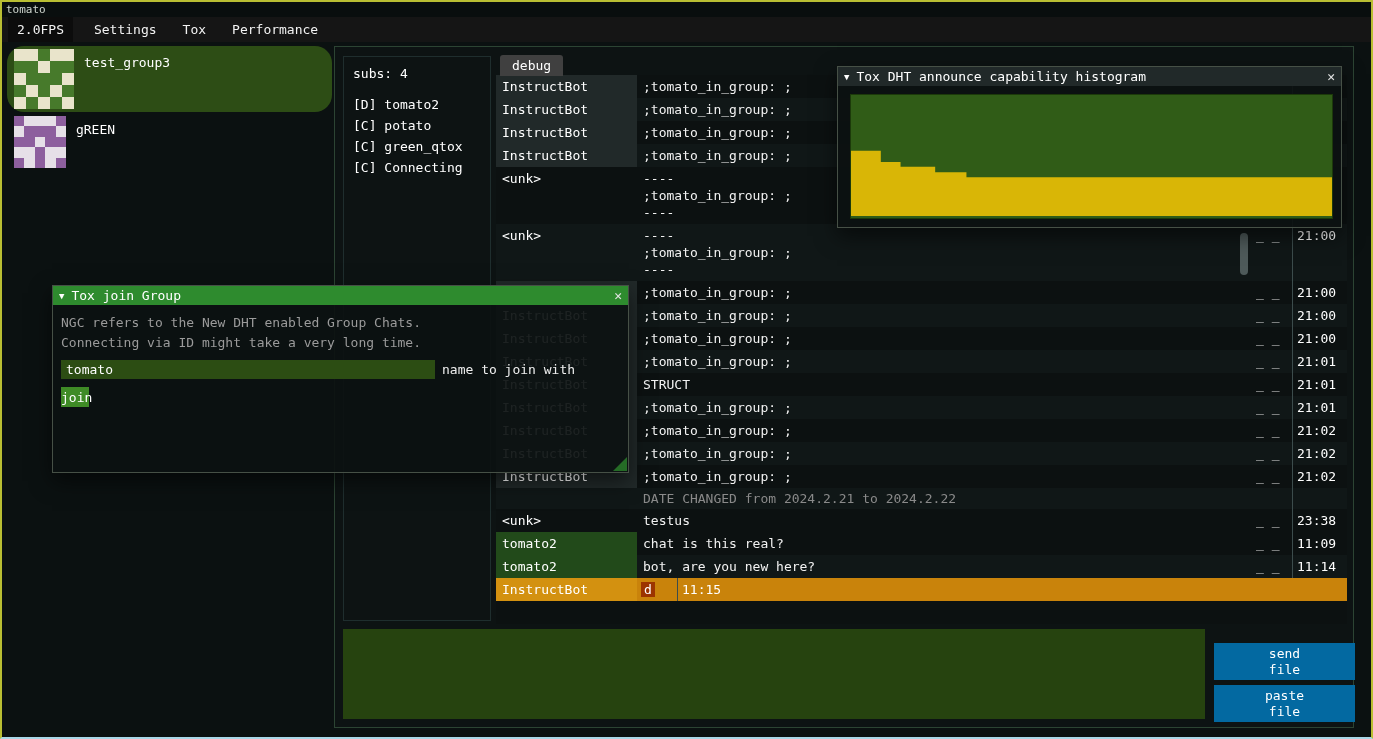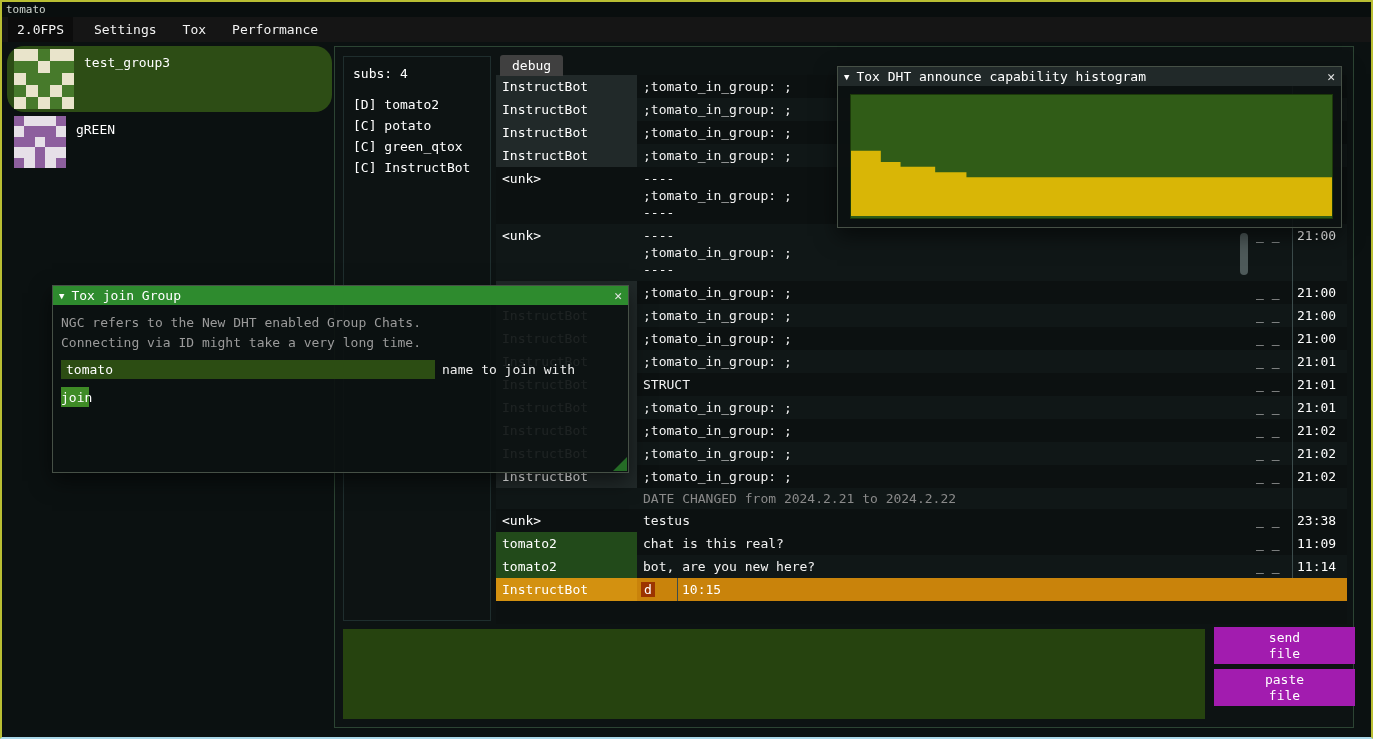--- a/index.html
+++ b/index.html
@@ -54,23 +54,23 @@
   .chat-row.hl{background:#c9830b;}
   .chat-row.hl .cell.name{background:#d39110;}
   .chat-row.hl .cell.msg{color:#fff;}
   .badge{background:#9c3400;color:#fff;padding:0 3px;}
   .scroll-thumb{position:absolute;left:1238px;top:231px;width:8px;height:42px;
     background:#4e5a5a;border-radius:4px;z-index:10;}
   
   .compose{position:absolute;left:341px;top:627px;width:862px;height:90px;
     background:#26430f;border:none;resize:none;color:#fff;
     font-family:inherit;font-size:13px;padding:6px;outline:none;}
-  .filebtn{position:absolute;left:1212px;width:141px;height:37px;background:#a21caf;
+  .filebtn{position:absolute;left:1212px;width:141px;height:37px;background:#0369a1;
     border:none;color:#fff;font-family:inherit;font-size:13px;line-height:16px;
-    white-space:pre-line;cursor:pointer;}
+    white-space:pre-line;cursor:pointer;margin-top:16px;}
   .filebtn.send{top:625px;}
   .filebtn.paste{top:667px;}
   
   .win{position:absolute;border:1px solid #465046;box-shadow:0 8px 20px rgba(0,0,0,.55);}
   .win-title{height:19px;display:flex;align-items:center;gap:7px;padding:0 6px;
     color:#fff;font-size:13px;}
   .win-title .arrow{font-size:9px;}
   .win-title .close{margin-left:auto;cursor:pointer;color:#e4e4e4;}
   .green-title{background:#2e8b2e;}
   .dark-title{background:#212929;}
@@ -171,21 +171,21 @@
   </div>
 
 <div class="main-panel"></div>
 
 <div class="subs-panel">
   <div class="subs-header">subs: 4</div>
   <div id="subs-list">
       <div class="subs-item">[D] tomato2</div>
       <div class="subs-item">[C] potato</div>
       <div class="subs-item">[C] green_qtox</div>
-      <div class="subs-item">[C] InstructBot</div>
+      <div class="subs-item">[C] Connecting</div>
     </div>
 </div>
 
 <div class="tab">debug</div>
 <div class="chat-table" id="chat-table">
     <div class="chat-row u-bot">
       <div class="cell name">InstructBot</div>
       <div class="cell msg">;tomato_in_group: ;</div>
       <div class="cell flags"></div>
       <div class="cell time"></div>
@@ -298,21 +298,21 @@
     </div>
     <div class="chat-row alt u-tomato2">
       <div class="cell name">tomato2</div>
       <div class="cell msg">bot, are you new here?</div>
       <div class="cell flags">_ _</div>
       <div class="cell time">11:14</div>
     </div>
     <div class="chat-row hl u-bot">
       <div class="cell name">InstructBot</div>
       <div class="cell flags"><span class="badge">d</span></div>
-      <div class="cell time">10:15</div>
+      <div class="cell time">11:15</div>
     </div>
   </div>
 <div class="scroll-thumb"></div>
 
 <textarea class="compose" style=""></textarea>
 <button class="filebtn send">send
 file</button>
 <button class="filebtn paste">paste
 file</button>
 

